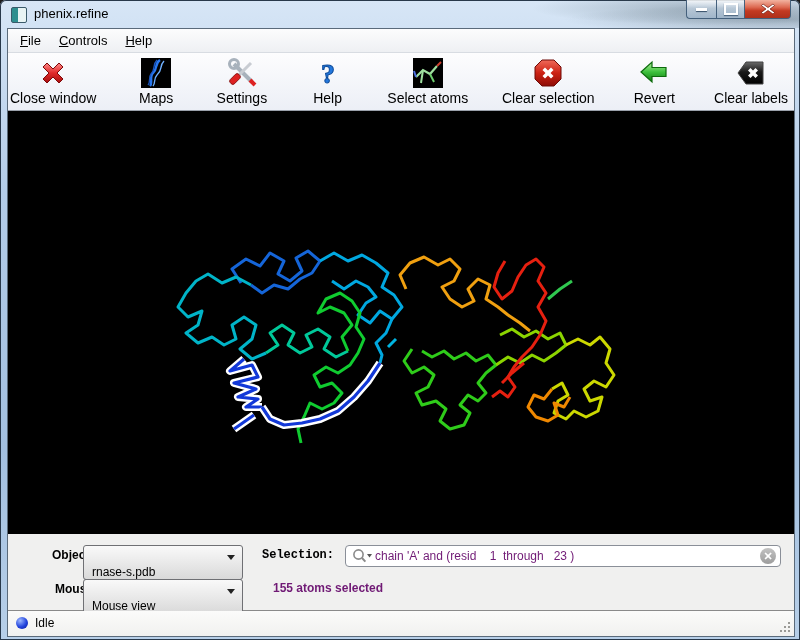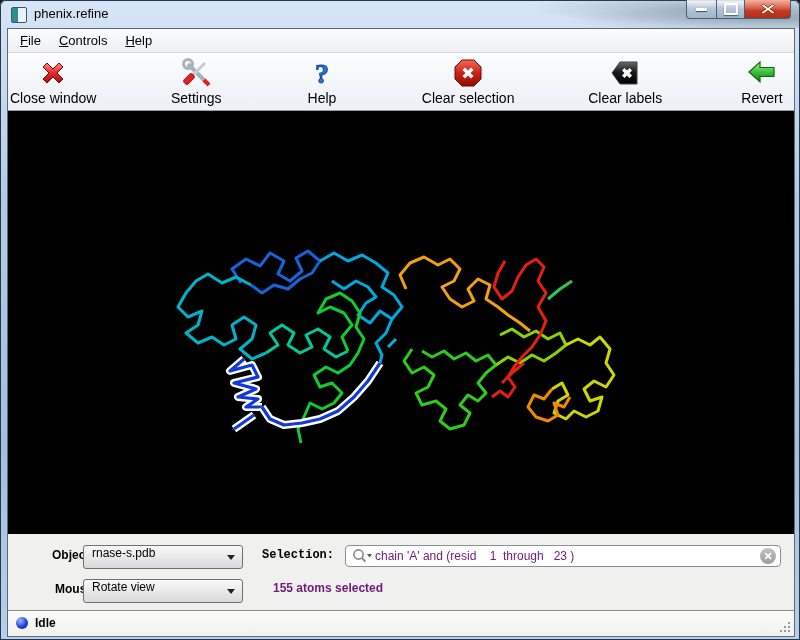--- a/index.html
+++ b/index.html
@@ -36,38 +36,38 @@
     display:flex;justify-content:space-between;align-items:flex-start;padding:4px 6px 0 2px;box-sizing:border-box;flex:none;}
   .tbtn{display:flex;flex-direction:column;align-items:center;min-width:52px;cursor:default;}
   .tbtn svg{width:32px;height:32px;flex:none;}
   .tlabel{font-size:14px;color:#000;margin-top:1px;white-space:nowrap;}
   
   .viewport{height:423px;background:#000;flex:none;position:relative;}
   .viewport svg{display:block;}
   
   .bottompanel{height:77px;background:#f0f0ef;flex:none;position:relative;border-bottom:1px solid #8a8a8a;box-sizing:border-box;}
   .ctl-label{position:absolute;font-size:12px;font-weight:bold;color:#000;}
-  .dropdown{position:absolute;height:24px;width:160px;border:1px solid #6f7074;border-radius:3px;
-    background:linear-gradient(#f9f9f9,#ebebeb 45%,#d9d9d9);display:flex;align-items:flex-start;
+  .dropdown{position:absolute;height:35px;width:160px;border:1px solid #6f7074;border-radius:3px;
+    background:linear-gradient(#f9f9f9,#ebebeb 45%,#d9d9d9);display:flex;align-items:flex-end;
     padding:0 20px 0 8px;font-size:12px;box-sizing:border-box;cursor:default;}
   .dropdown .caret{position:absolute;right:7px;top:9px;width:0;height:0;
     border-left:4px solid transparent;border-right:4px solid transparent;border-top:5px solid #222;}
   .searchfield{position:absolute;left:337px;top:11px;width:436px;height:22px;background:#fff;
     border:1px solid #8a8f98;border-radius:4px;display:flex;align-items:center;box-sizing:border-box;padding:0 4px 0 6px;}
   .searchfield input{flex:1;border:none;outline:none;font-size:12px;font-family:"Liberation Sans",sans-serif;
     color:#701a75;background:transparent;padding:0;margin-left:3px;}
   .mag-icon{flex:none;width:20px;height:16px;}
   .clear-btn{flex:none;width:16px;height:16px;border-radius:50%;background:linear-gradient(#c2c2c2,#9d9d9d);
     color:#fff;font-size:11px;font-weight:bold;display:flex;align-items:center;justify-content:center;cursor:default;}
   .atoms-selected{position:absolute;left:265px;top:47px;font-size:12px;font-weight:bold;}
   
   .statusbar{height:25px;background:linear-gradient(#fbfbfa,#f1f1ef);flex:none;position:relative;}
   .status-ball{position:absolute;left:8px;top:6px;width:12px;height:12px;border-radius:50%;
     background:radial-gradient(circle at 35% 30%,#9db8ff,#2244dd 55%,#0a1899);}
-  .status-text{position:absolute;left:27px;top:5px;font-size:12px;color:#000;font-weight:bold;}
+  .status-text{position:absolute;left:27px;top:5px;font-size:12px;color:#000;}
   .resize-grip{position:absolute;right:2px;bottom:2px;}
 </style>
 </head>
 <body>
 
 <svg width="0" height="0" style="position:absolute">
   <defs>
     <linearGradient id="gradRed" x1="0" y1="0" x2="0" y2="1">
       <stop offset="0" stop-color="#ff8a8a"></stop>
         <stop offset=".5" stop-color="#e02a2a"></stop>
@@ -120,53 +120,73 @@
       </div>
     <div class="toolbar" id="toolbar">
         <div class="tbtn">
           <svg viewBox="0 0 32 32">
      <path d="M6 10 L10 6 L16 12 L22 6 L26 10 L20 16 L26 22 L22 26 L16 20 L10 26 L6 22 L12 16 Z" fill="url(#gradRed)" stroke="#7d0808" stroke-width="1"></path>
           </svg>
           <span class="tlabel">Close window</span>
         </div>
         <div class="tbtn">
           <svg viewBox="0 0 32 32">
+     <rect x="1" y="1" width="30" height="30" fill="#000"></rect>
+     <path d="M20 3 C14 7 18 12 13 16 C9 20 13 26 10 29" fill="none" stroke="#2878f0" stroke-width="2.4"></path>
+     <path d="M24 4 C19 9 23 13 17 18 C13 22 16 26 13 29" fill="none" stroke="#6fb0ff" stroke-width="1.4"></path>
+     <path d="M17 3 C12 8 16 12 11 17 C8 21 11 25 8 28" fill="none" stroke="#1a55c0" stroke-width="1.4"></path>
+          </svg>
+          <span class="tlabel">Maps</span>
+        </div>
+        <div class="tbtn">
+          <svg viewBox="0 0 32 32">
      <line x1="8" y1="7" x2="26" y2="25" stroke="#a8b2bc" stroke-width="4"></line>
      <circle cx="8" cy="7" r="4.5" fill="none" stroke="#a8b2bc" stroke-width="3"></circle>
      <line x1="25" y1="6" x2="13" y2="18" stroke="#c8ccd2" stroke-width="3"></line>
      <rect x="3" y="19" width="12" height="6" rx="2.4" transform="rotate(-45 9 22)" fill="#d22" stroke="#7d0808" stroke-width=".8"></rect>
      <line x1="24" y1="23" x2="29" y2="28" stroke="#d22" stroke-width="4"></line>
           </svg>
           <span class="tlabel">Settings</span>
         </div>
         <div class="tbtn">
           <svg viewBox="0 0 32 32">
      <text x="16" y="26" text-anchor="middle" font-family="Liberation Serif,serif" font-size="28" font-weight="bold" fill="#2277dd" stroke="#0c4a99" stroke-width="1">?</text>
           </svg>
           <span class="tlabel">Help</span>
         </div>
         <div class="tbtn">
           <svg viewBox="0 0 32 32">
+     <rect x="1" y="1" width="30" height="30" fill="#000"></rect>
+     <polyline points="4,20 11,13 18,17 25,9" fill="none" stroke="#9fe09f" stroke-width="2.2"></polyline>
+     <polyline points="11,13 9,26" fill="none" stroke="#9fe09f" stroke-width="2"></polyline>
+     <polyline points="18,17 22,25" fill="none" stroke="#6fcf6f" stroke-width="2"></polyline>
+     <line x1="4" y1="20" x2="2" y2="14" stroke="#4c6fe0" stroke-width="2"></line>
+     <line x1="25" y1="9" x2="29" y2="5" stroke="#d04030" stroke-width="2"></line>
+          </svg>
+          <span class="tlabel">Select atoms</span>
+        </div>
+        <div class="tbtn">
+          <svg viewBox="0 0 32 32">
      <polygon points="10,3 22,3 29,10 29,22 22,29 10,29 3,22 3,10" fill="url(#gradStop)" stroke="#6e0a06" stroke-width="1"></polygon>
      <path d="M10.5 13 L13 10.5 L16 13.5 L19 10.5 L21.5 13 L18.5 16 L21.5 19 L19 21.5 L16 18.5 L13 21.5 L10.5 19 L13.5 16 Z" fill="#fff"></path>
           </svg>
           <span class="tlabel">Clear selection</span>
         </div>
         <div class="tbtn">
           <svg viewBox="0 0 32 32">
+     <path d="M3 15 L14 5 L14 10.5 L28 10.5 L28 19.5 L14 19.5 L14 25 Z" fill="url(#gradGreen)" stroke="#0c6a0c" stroke-width="1.2"></path>
+          </svg>
+          <span class="tlabel">Revert</span>
+        </div>
+        <div class="tbtn">
+          <svg viewBox="0 0 32 32">
      <path d="M3 16 L11 5 L28 5 L28 27 L11 27 Z" fill="url(#gradTag)" stroke="#444" stroke-width="1"></path>
      <path d="M13 13.5 L15.5 11 L18 13.5 L20.5 11 L23 13.5 L20.5 16 L23 18.5 L20.5 21 L18 18.5 L15.5 21 L13 18.5 L15.5 16 Z" fill="#fff"></path>
           </svg>
           <span class="tlabel">Clear labels</span>
-        </div>
-        <div class="tbtn">
-          <svg viewBox="0 0 32 32">
-     <path d="M3 15 L14 5 L14 10.5 L28 10.5 L28 19.5 L14 19.5 L14 25 Z" fill="url(#gradGreen)" stroke="#0c6a0c" stroke-width="1.2"></path>
-          </svg>
-          <span class="tlabel">Revert</span>
         </div>
       </div>
 
     <div class="viewport">
       <svg id="molecule" width="784" height="423" viewBox="0 0 784 423" style="background: rgb(0, 0, 0);">
           <polyline points="233,172 224,158 238,148 252,155 262,142 276,150 270,163 282,170 294,160 288,147 300,140 312,150 304,162 292,168 280,178 266,174 254,182 243,174" fill="none" stroke="#1565d8" stroke-width="3" stroke-linejoin="round" stroke-linecap="butt"></polyline>
           <polyline points="243,174 228,166 214,172 200,163 188,170 178,182 170,196 180,206 194,200 190,214 178,222 190,232 204,226 216,234 228,228 224,214 236,206 248,214 244,228 232,238 244,248 258,242" fill="none" stroke="#00b4c8" stroke-width="3" stroke-linejoin="round" stroke-linecap="butt"></polyline>
           <polyline points="312,150 326,142 340,150 354,144 368,152 380,162 374,176 386,184 394,196 384,208 372,200 362,212 350,204 358,192 368,186 360,176 348,170 336,178 324,170" fill="none" stroke="#00a8e0" stroke-width="3" stroke-linejoin="round" stroke-linecap="butt"></polyline>
           <polyline points="384,208 378,222 368,232 374,244 372,252" fill="none" stroke="#00a8e0" stroke-width="3" stroke-linejoin="round" stroke-linecap="butt"></polyline>
           <polyline points="258,242 270,234 262,222 274,214 286,222 280,234 292,242 304,236 298,224 310,218 322,226 316,238 328,246 340,240" fill="none" stroke="#00c89a" stroke-width="3" stroke-linejoin="round" stroke-linecap="butt"></polyline>
@@ -202,21 +222,21 @@
           <circle cx="6.5" cy="6.5" r="4.6" fill="none" stroke="#8a8a8a" stroke-width="1.6"></circle>
           <line x1="10" y1="10" x2="13.4" y2="13.6" stroke="#8a8a8a" stroke-width="2"></line>
           <path d="M15 6 L20 6 L17.5 9.4 Z" fill="#555"></path>
         </svg>
         <input type="text" value="chain 'A' and (resid    1  through   23 )" style="">
         <div class="clear-btn">✕</div>
       </div>
 
       <div class="ctl-label" style="left:47px;top:48px;">Mouse:</div>
       <div class="dropdown" style="left:75px;top:45px;">
-        <span>Rotate view</span>
+        <span>Mouse view</span>
         <span class="caret"></span>
       </div>
 
       <div class="atoms-selected" id="atoms-selected" style="color: #701a75;">155 atoms selected</div>
     </div>
 
     <div class="statusbar">
       <div class="status-ball"></div>
       <div class="status-text">Idle</div>
       <svg class="resize-grip" width="13" height="13">

